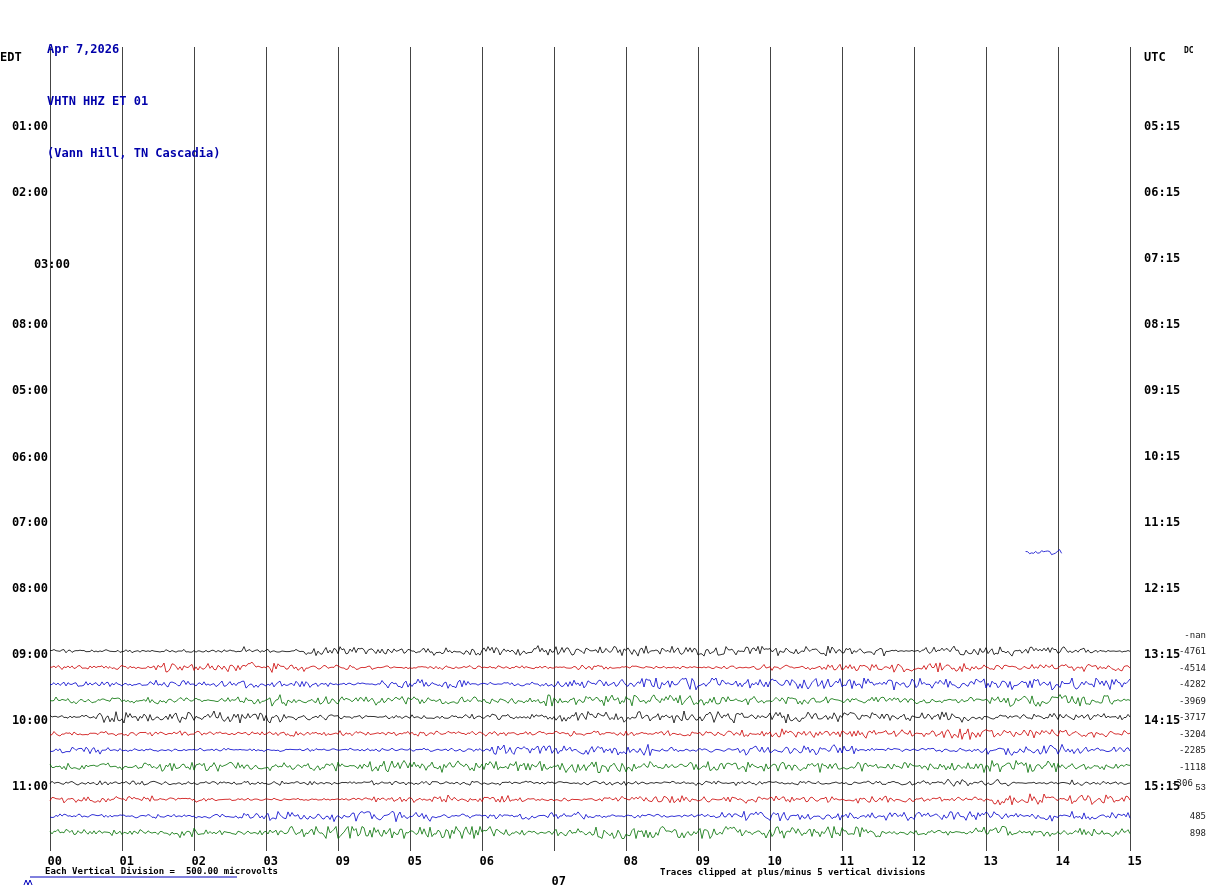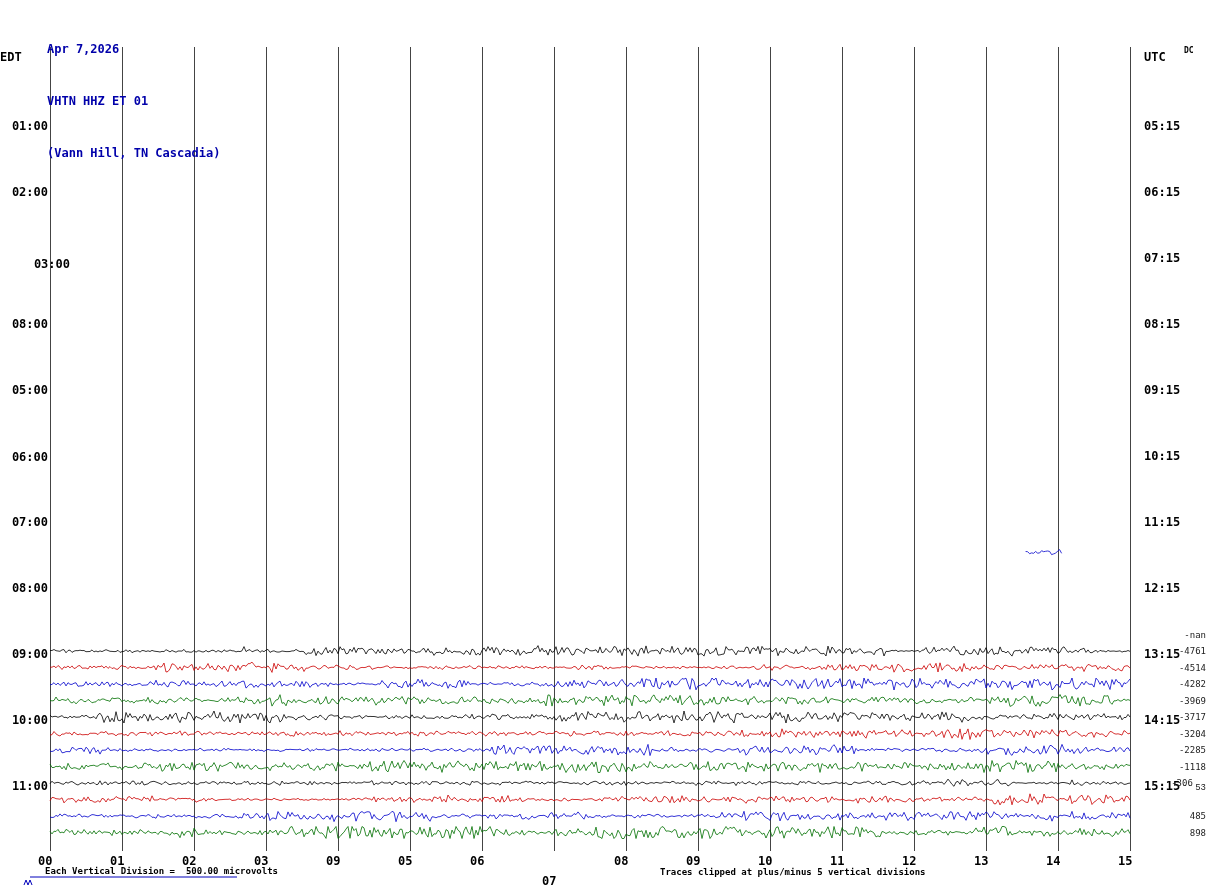--- a/index.html
+++ b/index.html
@@ -7,21 +7,21 @@
     width:1210px;height:886px;position:relative;background:#ffffff;
     font-family:"DejaVu Sans Mono","Liberation Mono",monospace;
     overflow:hidden;
   }
   .lbl{position:absolute;white-space:pre;color:#000;}
   .title-line{color:#0000aa;font-weight:bold;font-size:12px;line-height:14px;}
   .axis-corner{font-weight:bold;font-size:12px;}
   .tick{font-weight:bold;font-size:12px;height:14px;line-height:14px;}
   .tick-left{width:48px;text-align:right;left:0;}
   .tick-right{left:1144px;text-align:left;}
-  .xtick{width:24px;text-align:left;font-weight:bold;font-size:12px;}
+  .xtick{width:24px;text-align:right;font-weight:bold;font-size:12px;}
   .dcval{width:48px;text-align:right;font-size:9px;line-height:10px;color:#222;left:1158px;}
   .dc-head{font-size:8px;font-weight:bold;}
   .small-note{font-size:9px;font-weight:bold;}
   .xaxis-title{font-weight:bold;font-size:12px;text-align:center;}
   svg{position:absolute;left:0;top:0;}
 </style>
 </head>
 <body>
 
 <svg id="plot" width="1210" height="886" viewBox="0 0 1210 886">

